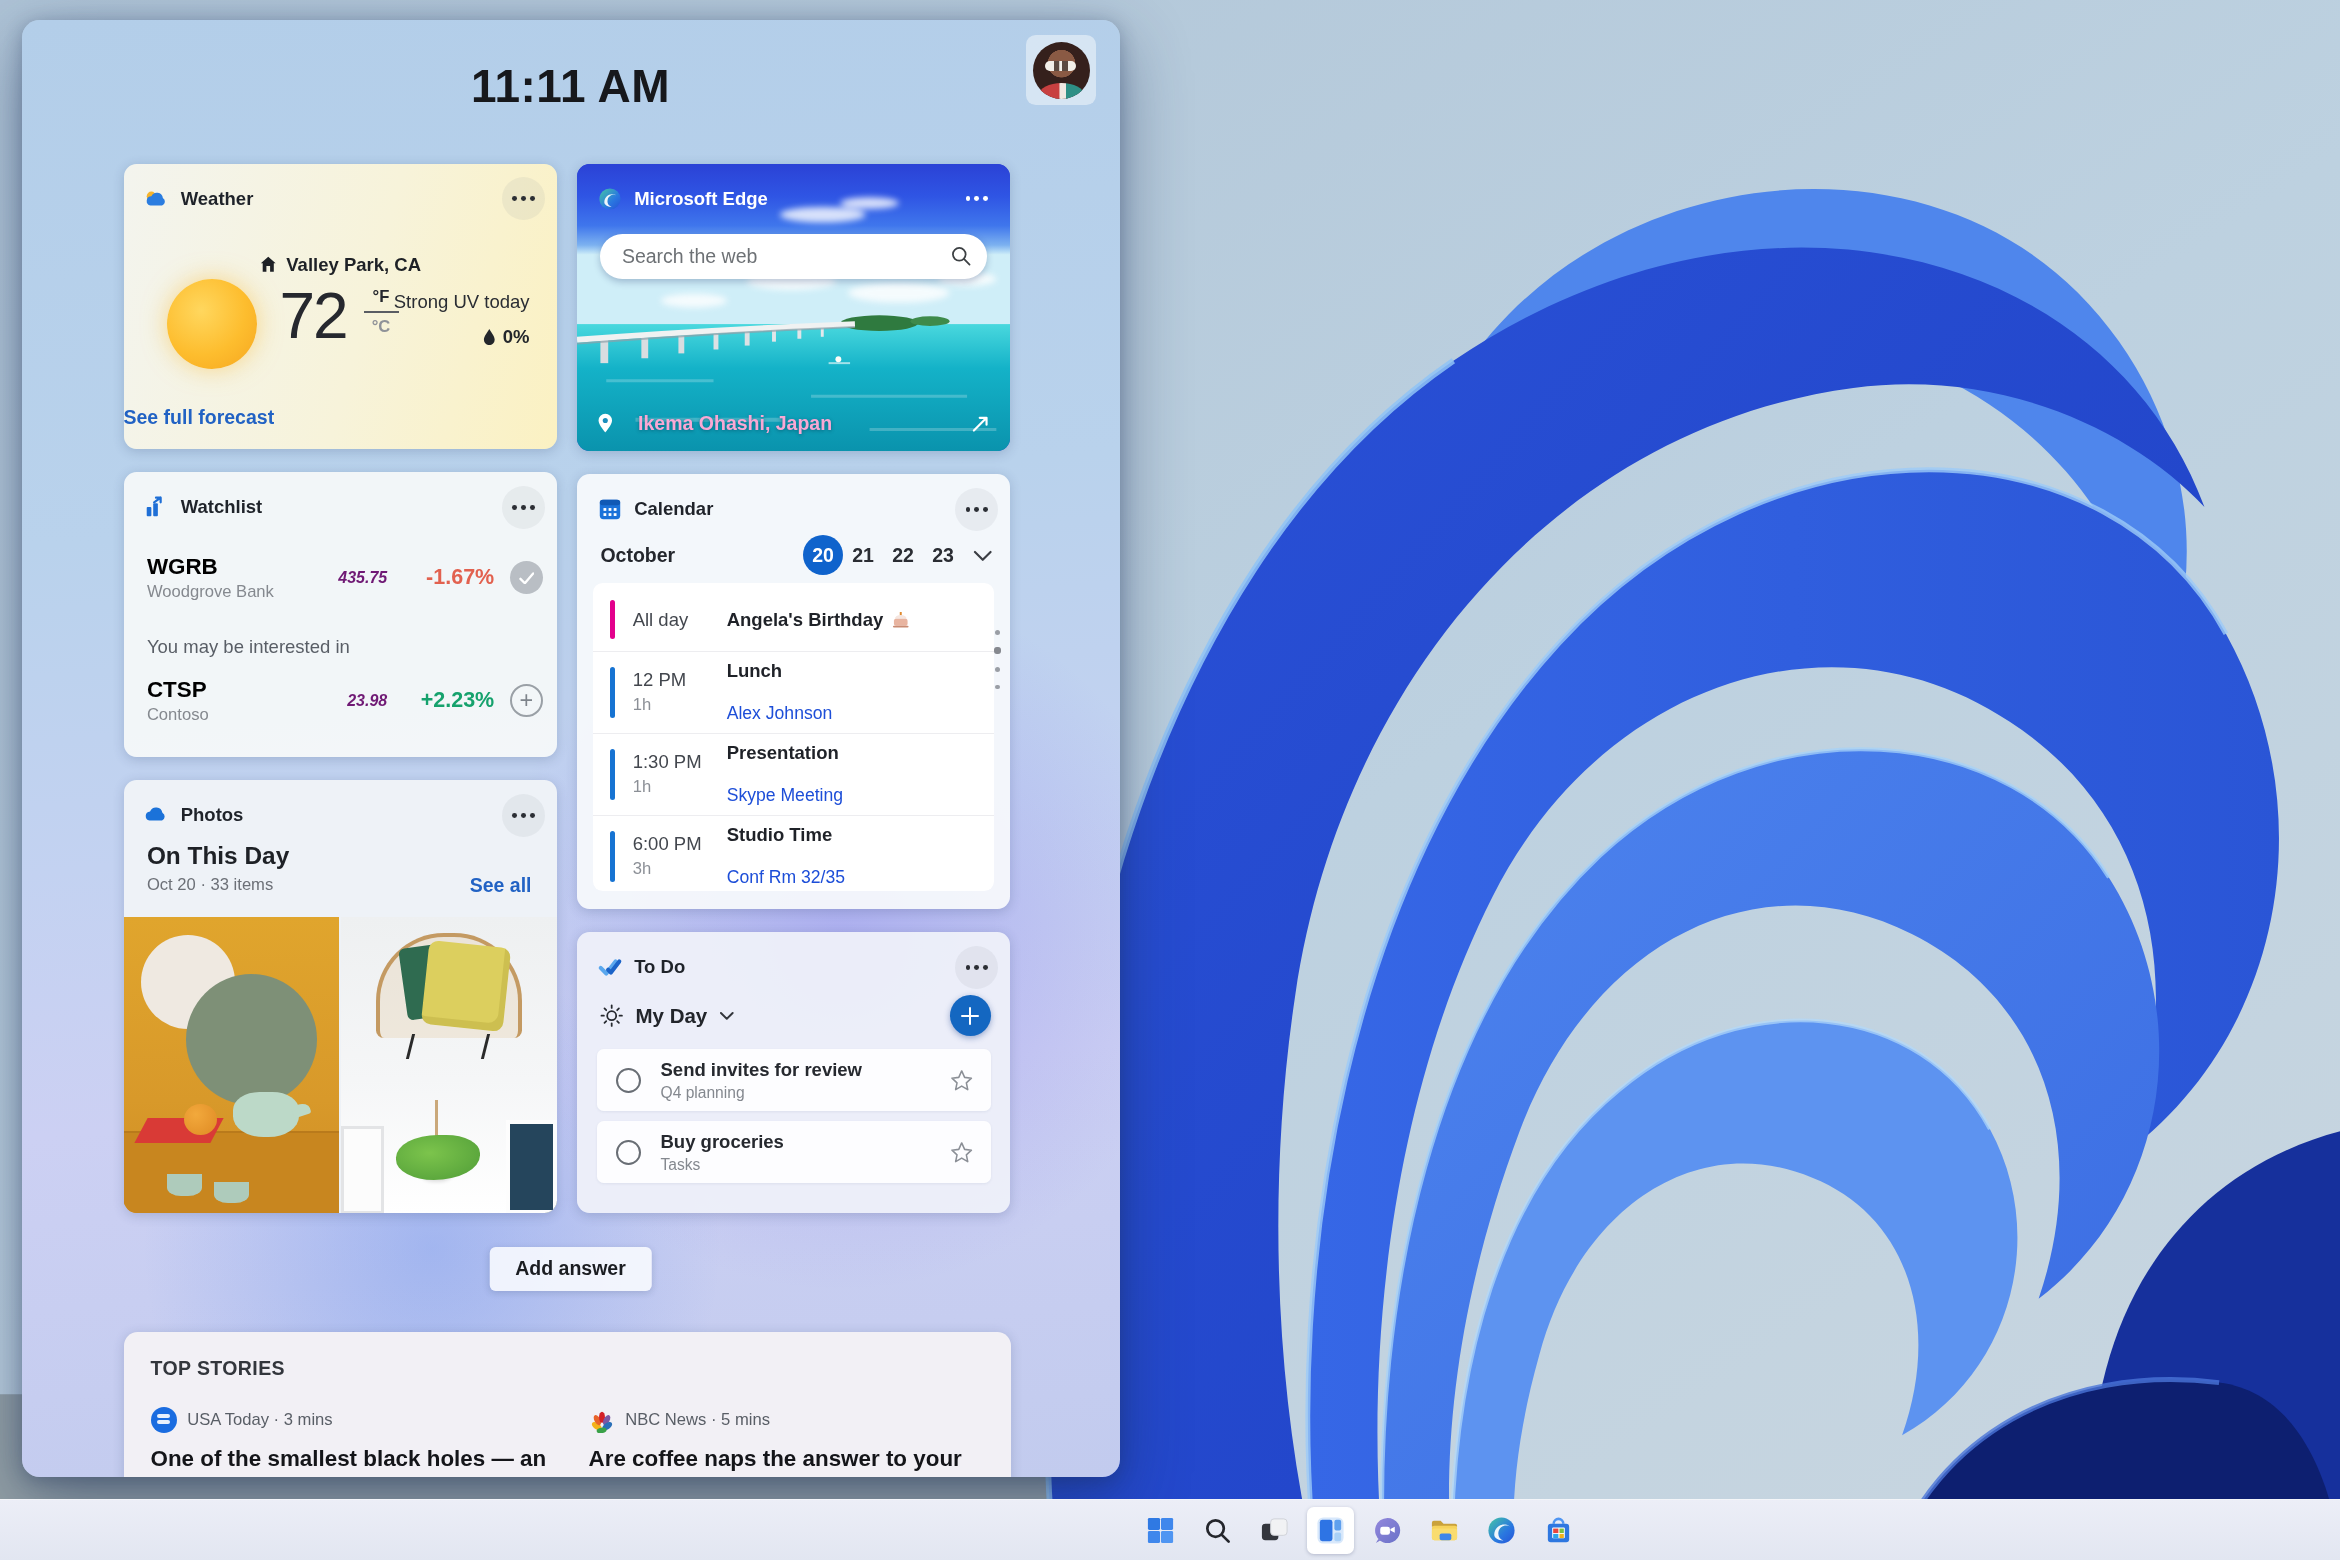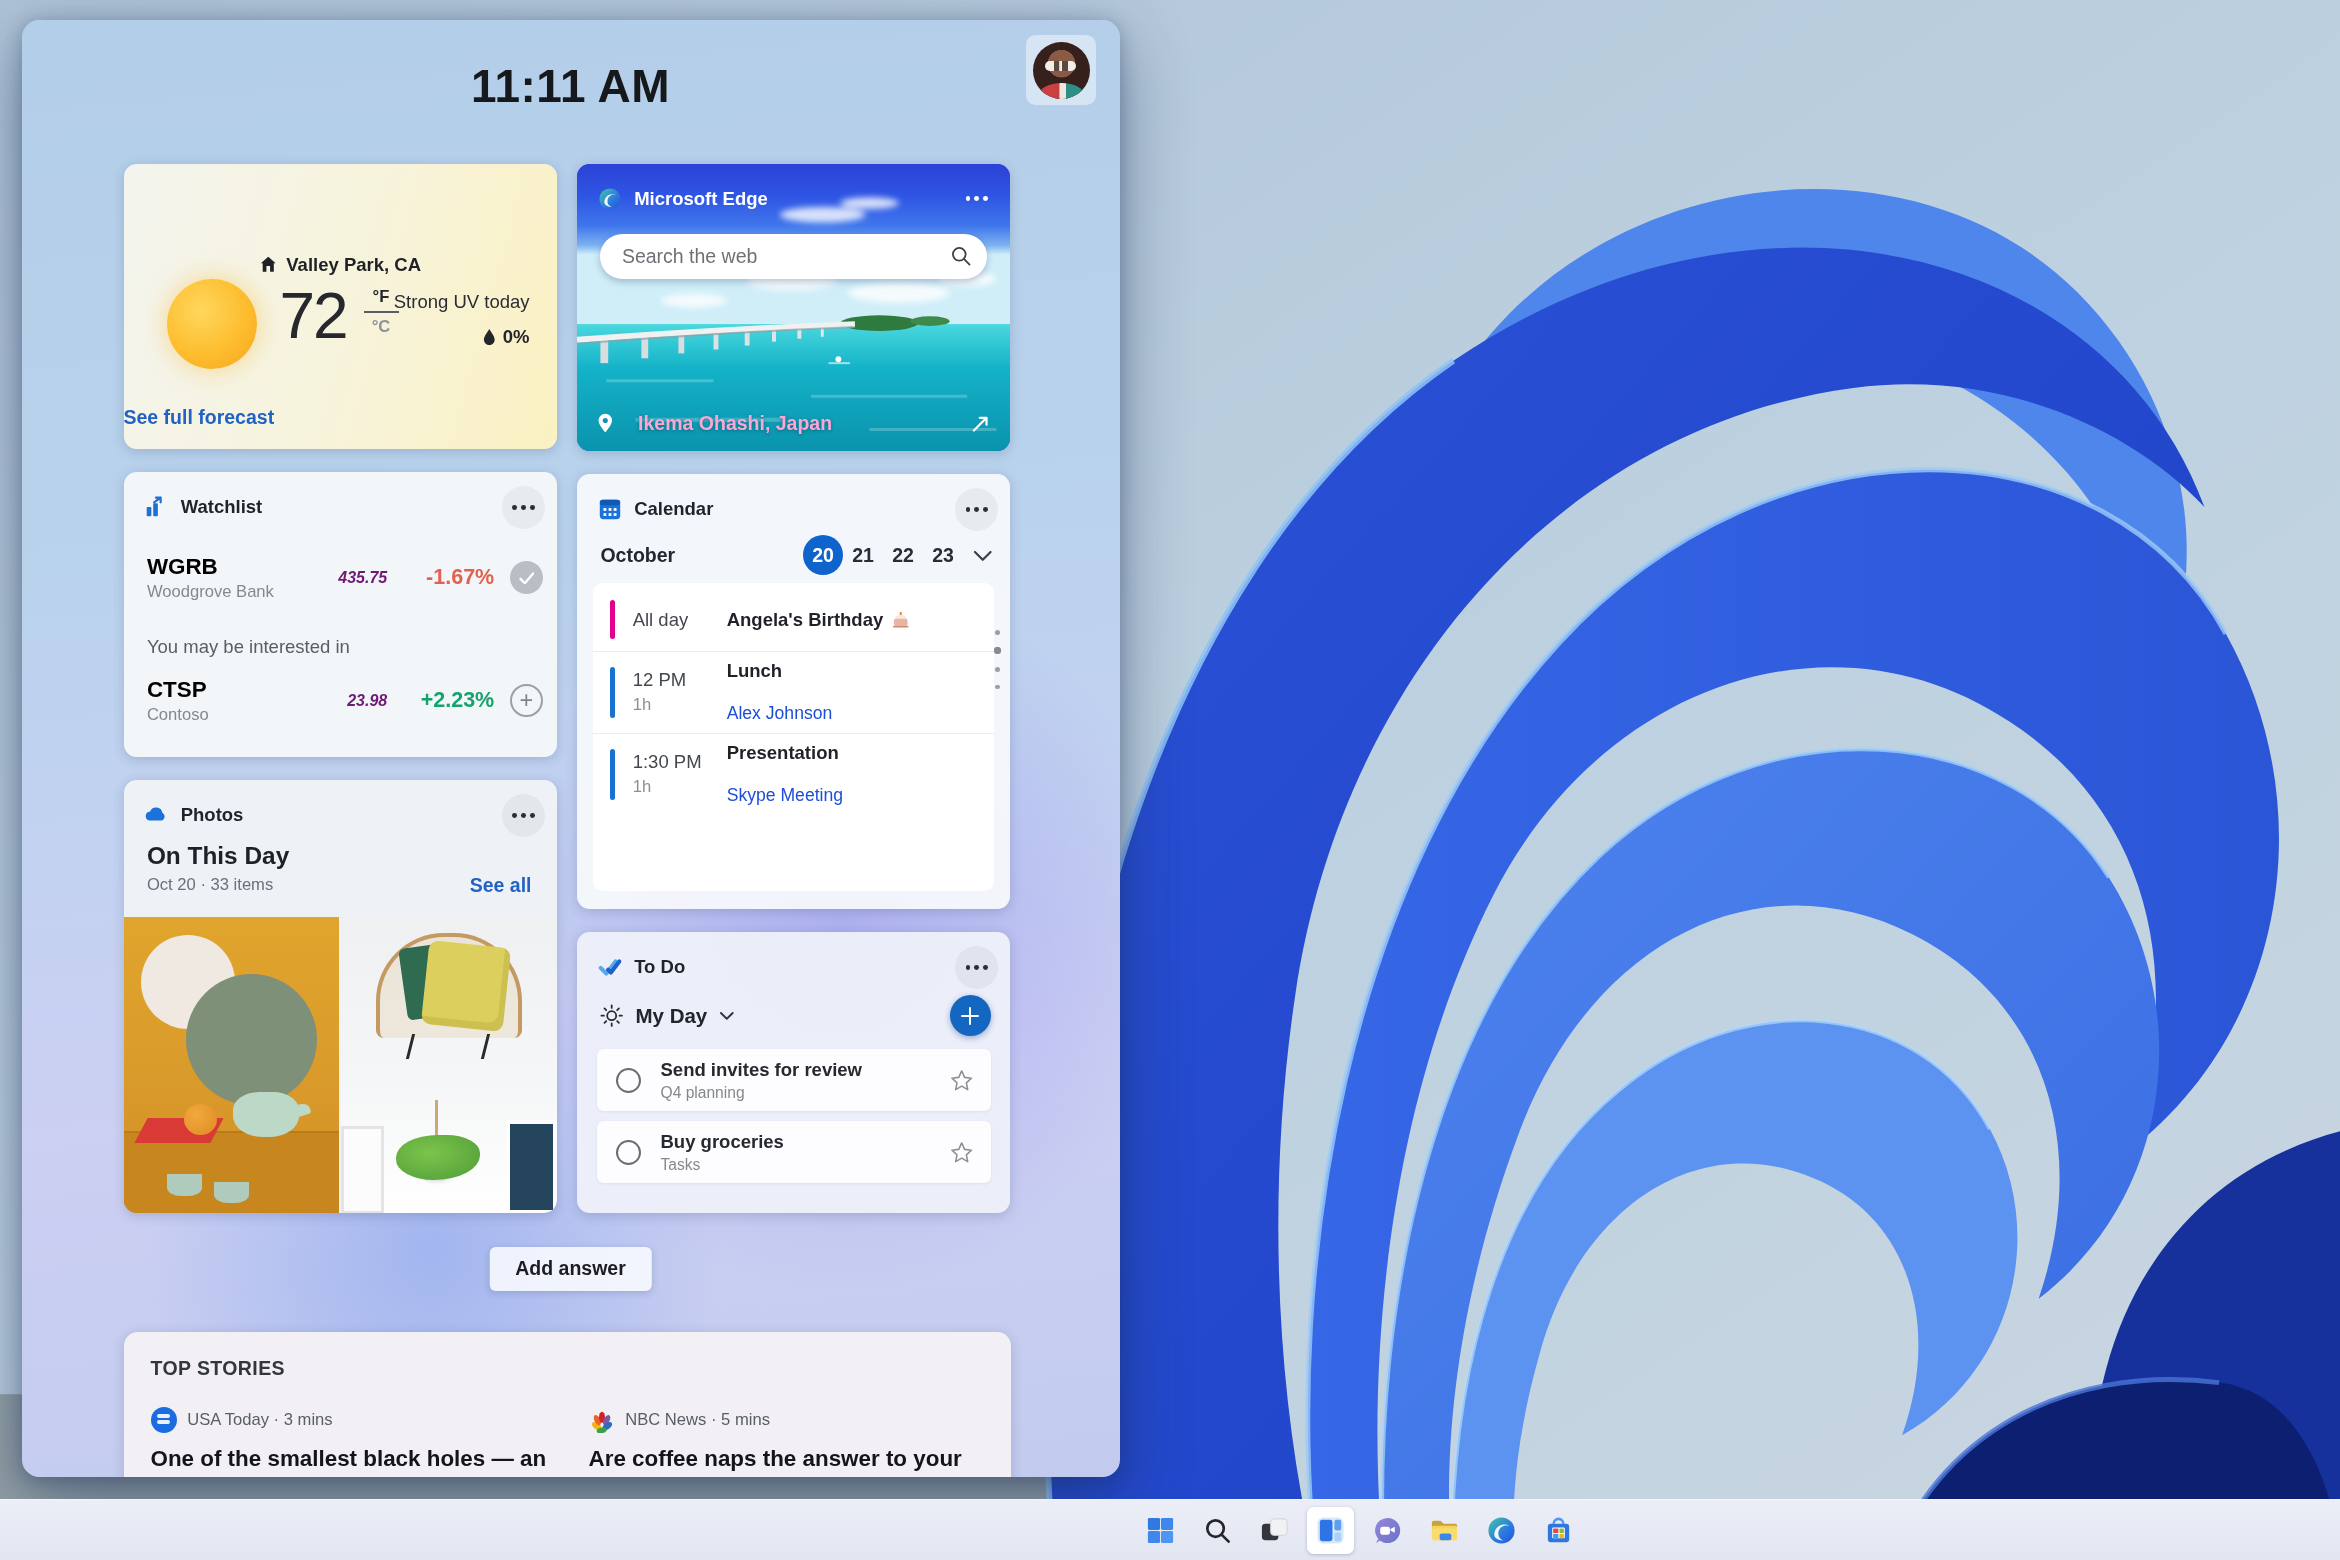--- a/index.html
+++ b/index.html
@@ -223,20 +223,32 @@
       <div class="glasses"></div>
       <div class="shirt"></div>
     </div>
   </div>
 
   <div class="widgets">
 
     <div class="col">
 
       <div class="card weather">
+        <div class="card-header">
+          <svg class="hicon" viewBox="0 0 28 28">
+            <circle cx="9" cy="11" r="5" fill="#f6b42c"></circle>
+            <path d="M8,21 a5,5 0 0 1 1,-9.9 a6.5,6.5 0 0 1 12.4,1.9 a4.4,4.4 0 0 1 -0.9,8 Z" fill="#2b7de0"></path>
+          </svg>
+          <span class="card-title">Weather</span>
+          <div class="menu-btn">
+              <i class="dot"></i>
+              <i class="dot"></i>
+              <i class="dot"></i>
+            </div>
+        </div>
         <div class="w-loc">
           <svg width="18.5" height="18.5" viewBox="0 0 20 20">
             <path d="M10,2 L18,9 L16,9 L16,18 L12,18 L12,12 L8,12 L8,18 L4,18 L4,9 L2,9 Z" fill="#1e2126"></path>
           </svg>
           <span>Valley Park, CA</span>
         </div>
         <div class="w-sun"></div>
         <div class="w-temp">72</div>
         <div class="w-units">
           <div class="w-unit-f">°F</div>
@@ -502,20 +514,33 @@
               <div class="ev-t1">1:30 PM</div>
               <div class="ev-t2">1h</div>
             </div>
             <div class="ev-body">
               <div class="ev-title">
                   <span>Presentation</span>
                 </div>
               <div class="ev-sub">Skype Meeting</div>
             </div>
           </div>
+          <div class="ev">
+            <div class="ev-bar" style="background:#1673d2;"></div>
+            <div class="ev-time">
+              <div class="ev-t1">6:00 PM</div>
+              <div class="ev-t2">3h</div>
+            </div>
+            <div class="ev-body">
+              <div class="ev-title">
+                  <span>Studio Time</span>
+                </div>
+              <div class="ev-sub">Conf Rm 32/35</div>
+            </div>
+          </div>
         </div>
         <div class="cal-scroll">
           <i></i>
             <i class="big"></i>
             <i></i>
             <i></i>
         </div>
       </div>
 
       <div class="card todo">

